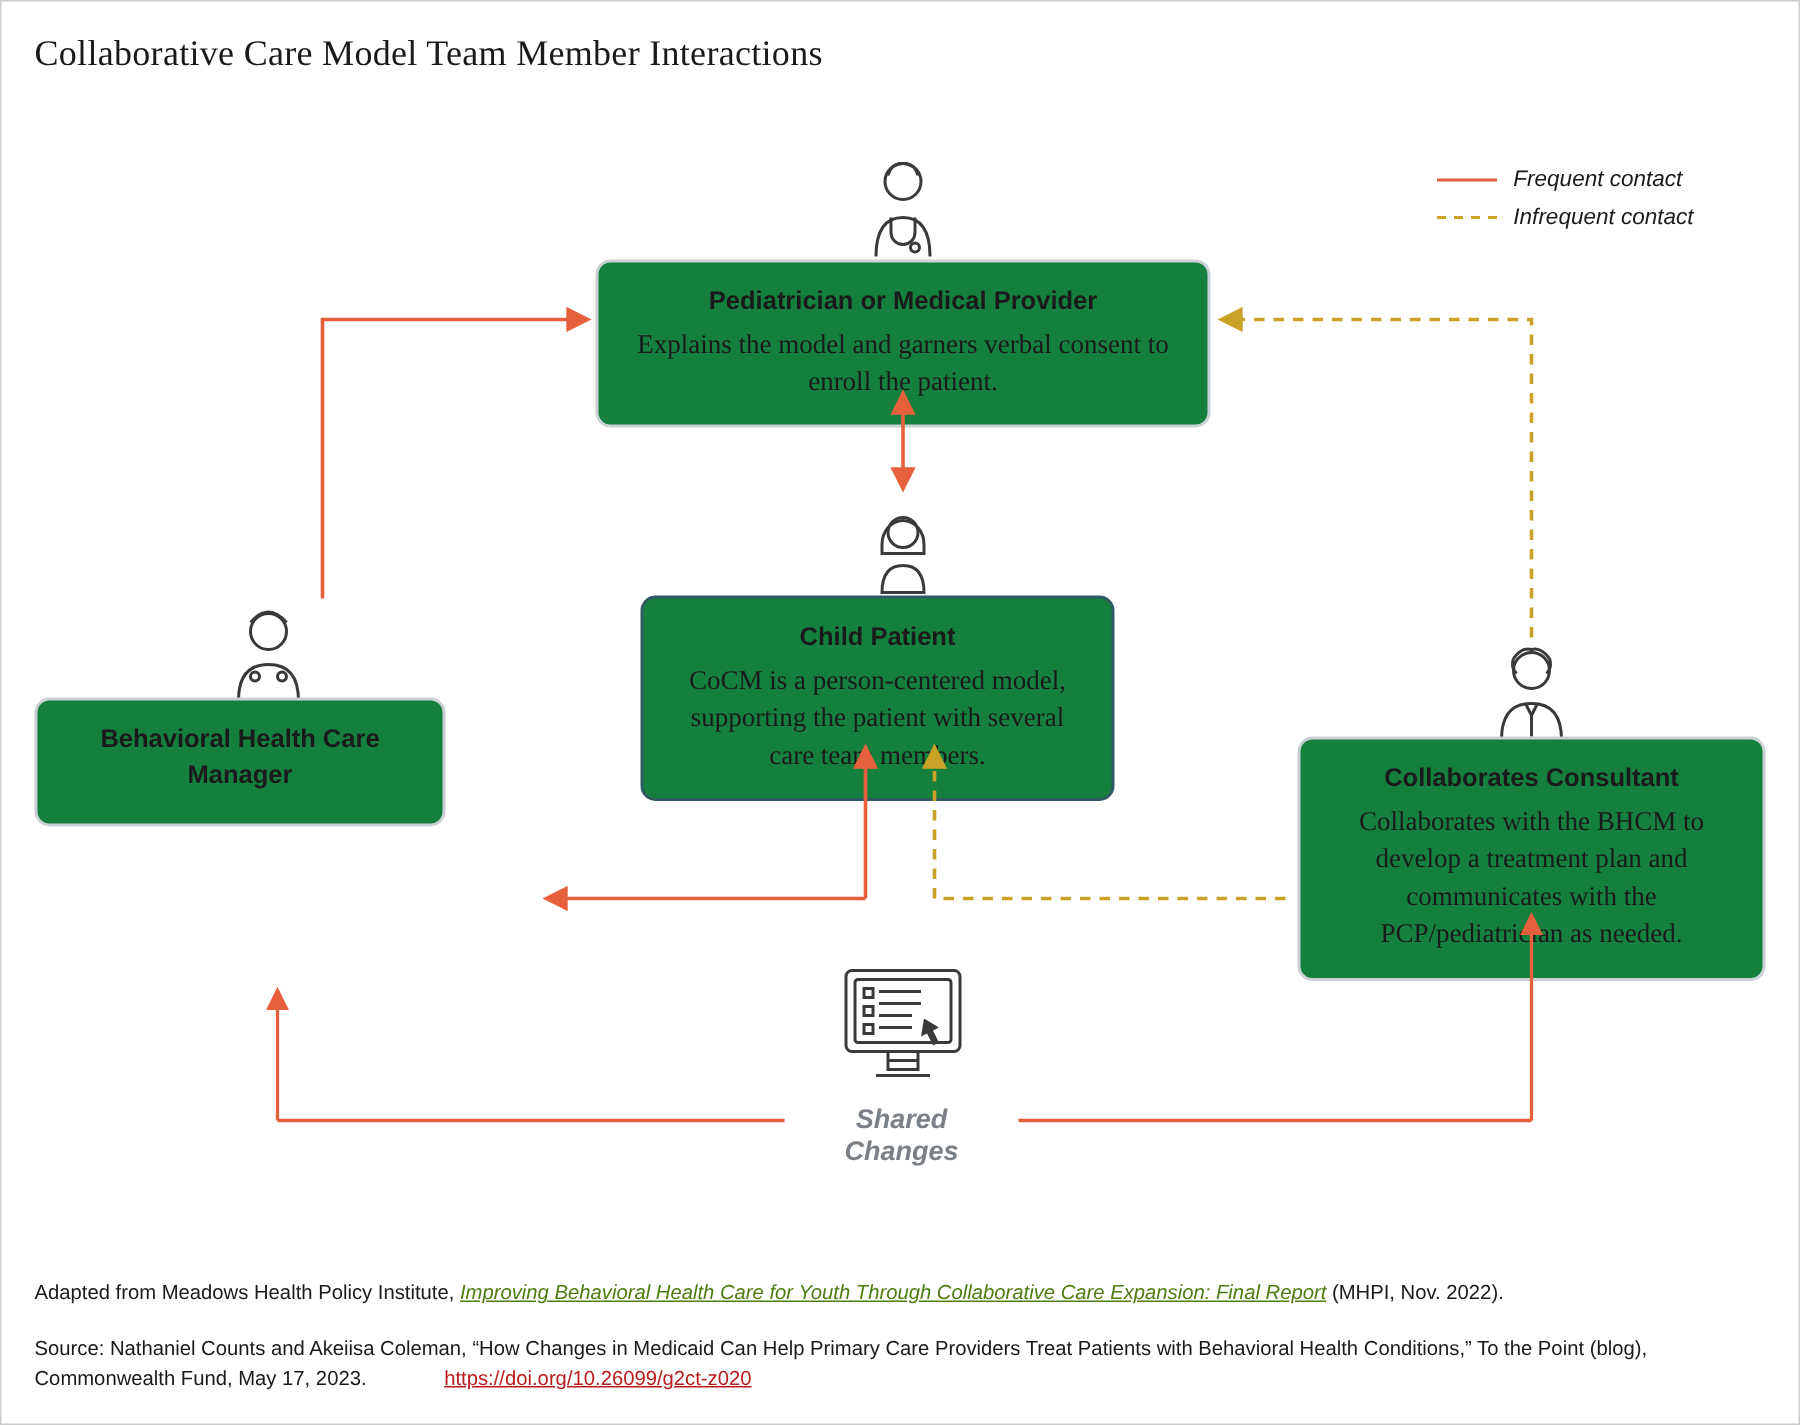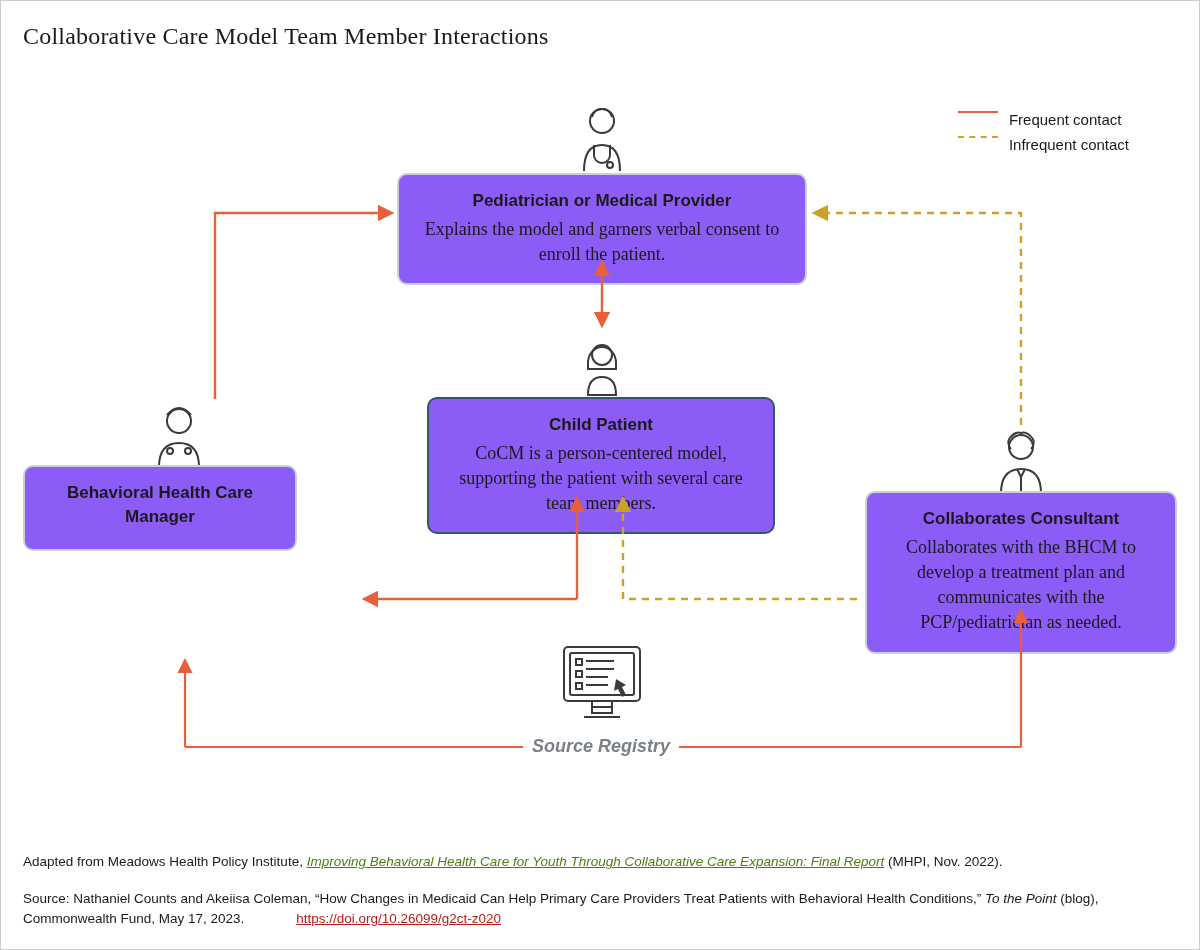--- a/index.html
+++ b/index.html
@@ -20,21 +20,21 @@
     font-size:24px;
     font-weight:400;
     letter-spacing:0.2px;
   }
   
   .card{
     position:absolute;
     box-sizing:border-box;
     border:2px solid #c9d1d6;
     border-radius:10px;
-    background:#8b5cf6;
+    background:#15803d;
     text-align:center;
     padding:14px 18px 16px 18px;
     line-height:1.4;
   }
   .card.center{ border-color:#2f5a64; }
   .card-title{
     font-weight:700;
     font-size:17px;
     margin-bottom:4px;
   }
@@ -55,35 +55,35 @@
   .registry-label{
     position:absolute;
     font-style:italic;
     font-weight:600;
     color:#7a8086;
     font-size:18px;
     text-align:center;
   }
   
   .legend{ position:absolute; right:70px; top:110px; font-size:15px; }
-  .legend-row{ display:flex; align-items:flex-start; gap:11px; margin-bottom:8px;}
+  .legend-row{ display:flex; align-items:center; gap:11px; margin-bottom:8px;font-style:italic;}
   .legend-line{ width:40px; height:0; border-top:2px solid; }
   .legend-line.freq{ border-color:#e7603c; }
   .legend-line.infreq{ border-color:#c9a227; border-top-style:dashed; }
   
   .footer{
     position:absolute;
     left:22px; right:22px; bottom:20px;
     font-size:13.5px;
     line-height:1.5;
     color:#1a1a1a;
   }
   .footer a, .link{ color:#4d7c0f; text-decoration:underline; font-style:italic; }
   .footer .url{ color:#b91c1c; text-decoration:underline; font-style:normal;margin-left:48px;}
-  .to-the-point{ font-style:italic; }
+  .to-the-point{ }
   
   svg.arrows{ position:absolute; left:0; top:0; pointer-events:none; }
 </style>
 </head>
 <body>
 
 <div class="title">Collaborative Care Model Team Member Interactions</div>
 
 <div class="legend">
   <div class="legend-row">
@@ -151,31 +151,31 @@
 
 <div class="card" style="left:396px; top:172px; width:410px;">
   <div class="card-title">Pediatrician or Medical Provider</div>
   <div class="card-desc">Explains the model and garners verbal consent to enroll the patient.</div>
 </div>
 
 <div class="card" style="left:22px; top:464px; width:274px;">
   <div class="card-title">Behavioral Health Care Manager</div>
 </div>
 
-<div class="card center" style="left:426px; top:396px; width:348px;">
+<div class="card center" style="left:426px; top:396px; width:316px;">
   <div class="card-title">Child Patient</div>
   <div class="card-desc">CoCM is a person-centered model, supporting the patient with several care team members.</div>
 </div>
 
 <div class="card" style="left:864px; top:490px; width:312px;">
   <div class="card-title">Collaborates Consultant</div>
   <div class="card-desc">Collaborates with the BHCM to develop a treatment plan and communicates with the PCP/pediatrician as needed.</div>
 </div>
 
-<div class="registry-label" style="left:530px; top:735px; width:140px;">Source Registry</div>
+<div class="registry-label" style="left:530px; top:735px; width:140px;">Shared Changes</div>
 
 <svg class="arrows" width="1200" height="950">
   <defs>
     <marker id="arr-freq" viewBox="0 0 10 10" refX="8" refY="5" markerWidth="7" markerHeight="7" orient="auto-start-reverse">
       <path d="M0 0 L10 5 L0 10 z" fill="#e7603c"></path>
     </marker>
     <marker id="arr-infreq" viewBox="0 0 10 10" refX="8" refY="5" markerWidth="7" markerHeight="7" orient="auto-start-reverse">
       <path d="M0 0 L10 5 L0 10 z" fill="#c9a227"></path>
     </marker>
   </defs>

